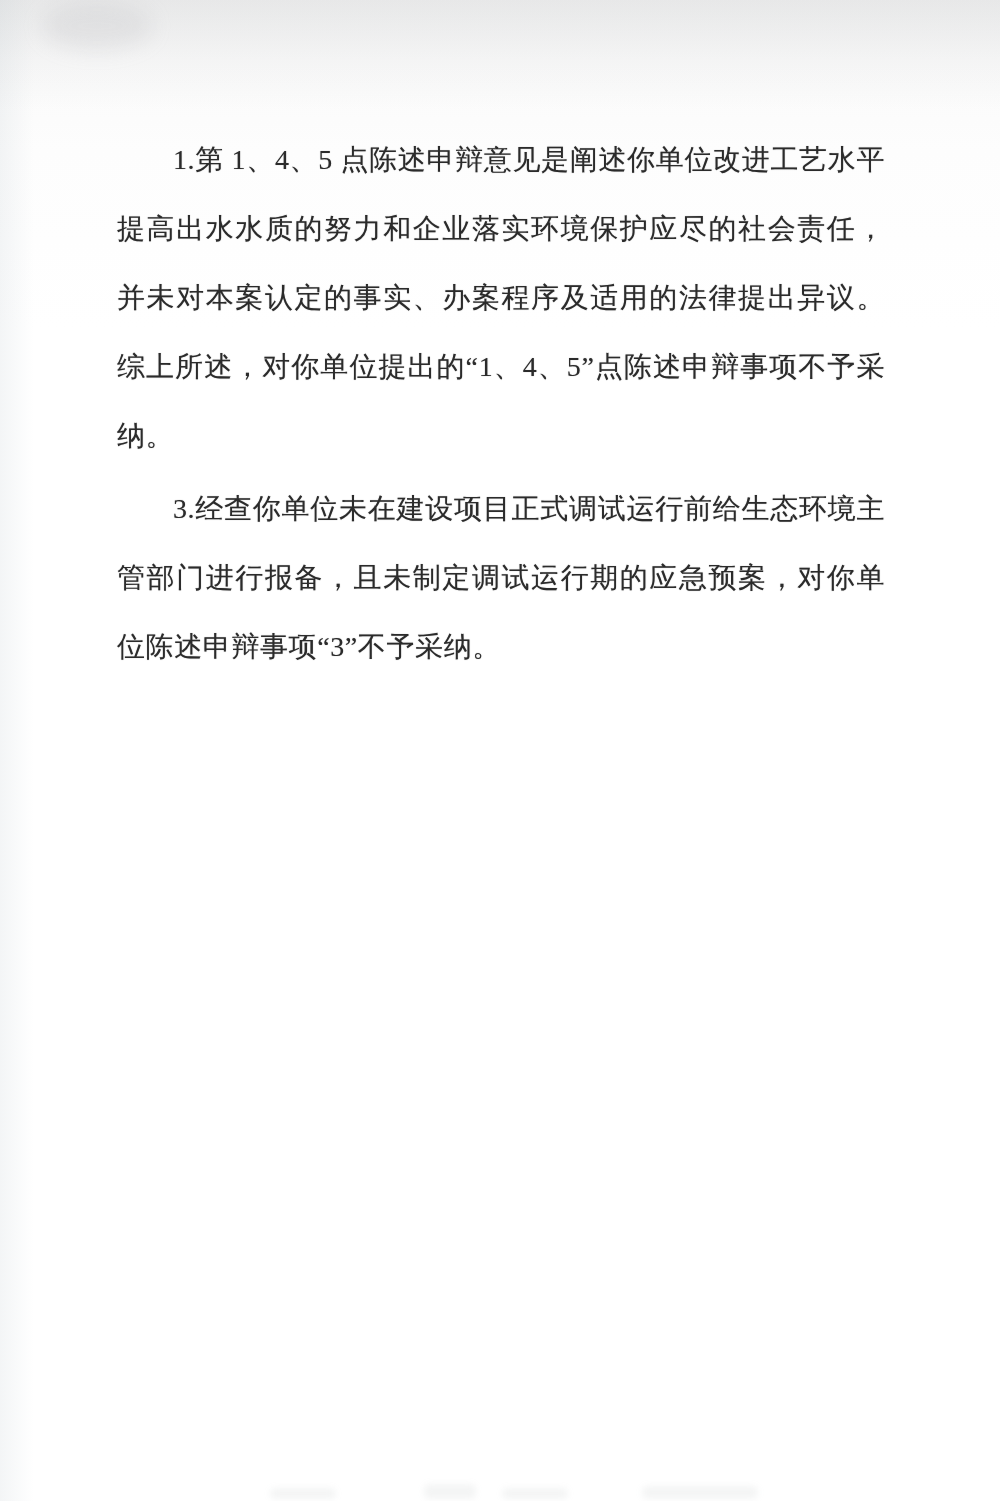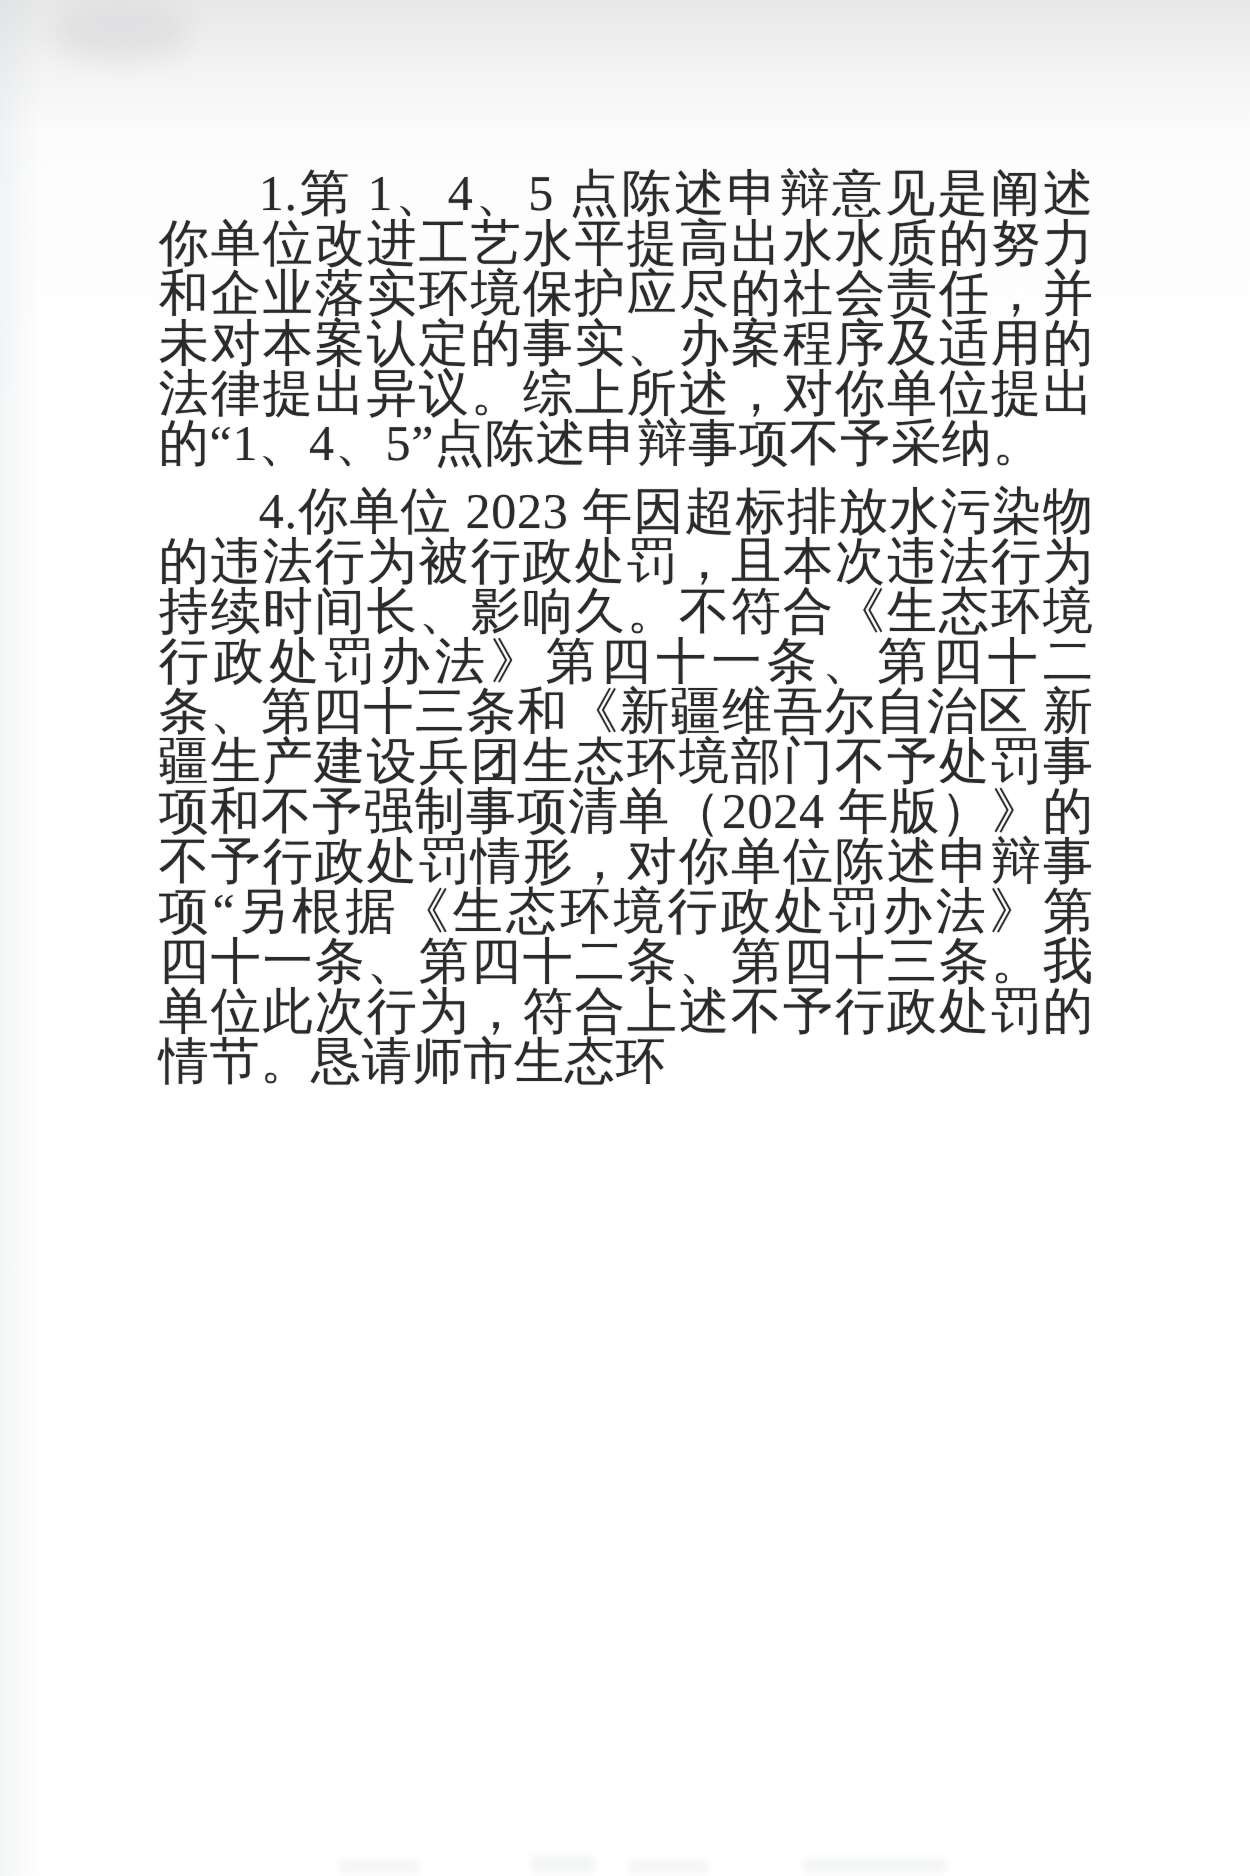--- a/index.html
+++ b/index.html
@@ -42,24 +42,24 @@
     filter: blur(10px);
     pointer-events: none;
   }
   .content {
     position: absolute;
     left: 113px;
     top: 121px;
     width: 776px;
   }
   .para {
-    margin: 14px;
+    margin: 4px;
     font-family: "Liberation Serif", "DejaVu Serif", serif;
-    font-size: 40px;
-    line-height: 40px;
+    font-size: 28px;
+    line-height: 69px;
     color: #2b2b2b;
     text-align: justify;
     text-indent: 2em;
     letter-spacing: 0.6px;
     text-shadow: 0 0 1px rgba(45,45,45,0.45);
     word-break: break-all;
   }
   .smudge {
     position: absolute;
     background: rgba(150,155,160,0.10);
@@ -75,20 +75,20 @@
 </head>
 <body>
 
 <div class="page">
   <div class="shade-top"></div>
   <div class="shade-left"></div>
   <div class="corner-blob"></div>
 
   <div class="content">
     <p class="para">1.第 1、4、5 点陈述申辩意见是阐述你单位改进工艺水平提高出水水质的努力和企业落实环境保护应尽的社会责任，并未对本案认定的事实、办案程序及适用的法律提出异议。综上所述，对你单位提出的“1、4、5”点陈述申辩事项不予采纳。</p>
-    <p class="para">4.你单位 2023 年因超标排放水污染物的违法行为被行政处罚，且本次违法行为持续时间长、影响久。不符合《生态环境行政处罚办法》第四十一条、第四十二条、第四十三条和《新疆维吾尔自治区 新疆生产建设兵团生态环境部门不予处罚事项和不予强制事项清单（2024 年版）》的不予行政处罚情形，对你单位陈述申辩事项“另根据《生态环境行政处罚办法》第四十一条、第四十二条、第四十三条。我单位此次行为，符合上述不予行政处罚的情节。恳请师市生态环</p>
+    <p class="para">3.经查你单位未在建设项目正式调试运行前给生态环境主管部门进行报备，且未制定调试运行期的应急预案，对你单位陈述申辩事项“3”不予采纳。</p>
   </div>
 
   <div class="smudge s1"></div>
   <div class="smudge s2"></div>
   <div class="smudge s3"></div>
   <div class="smudge s4"></div>
 </div>
 
 </body></html>

